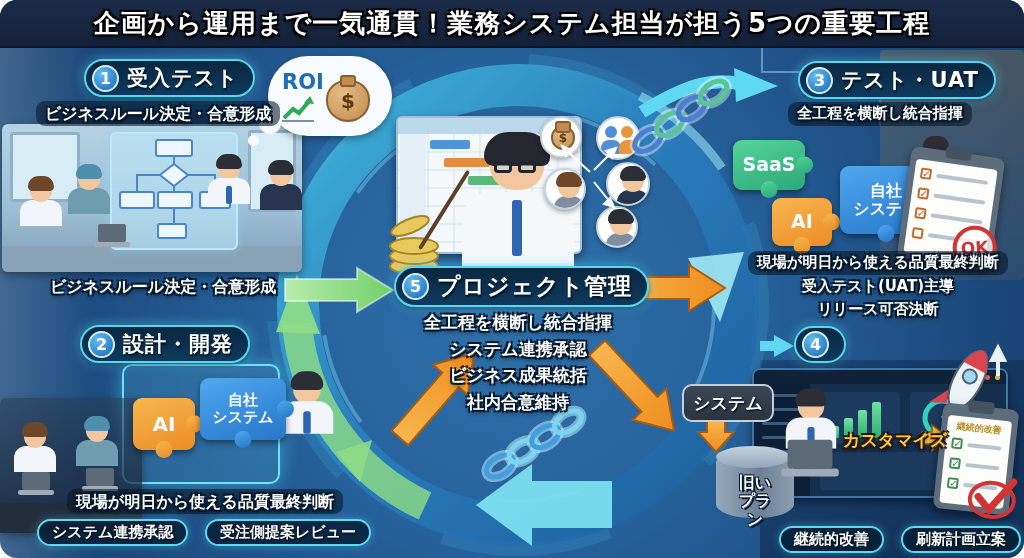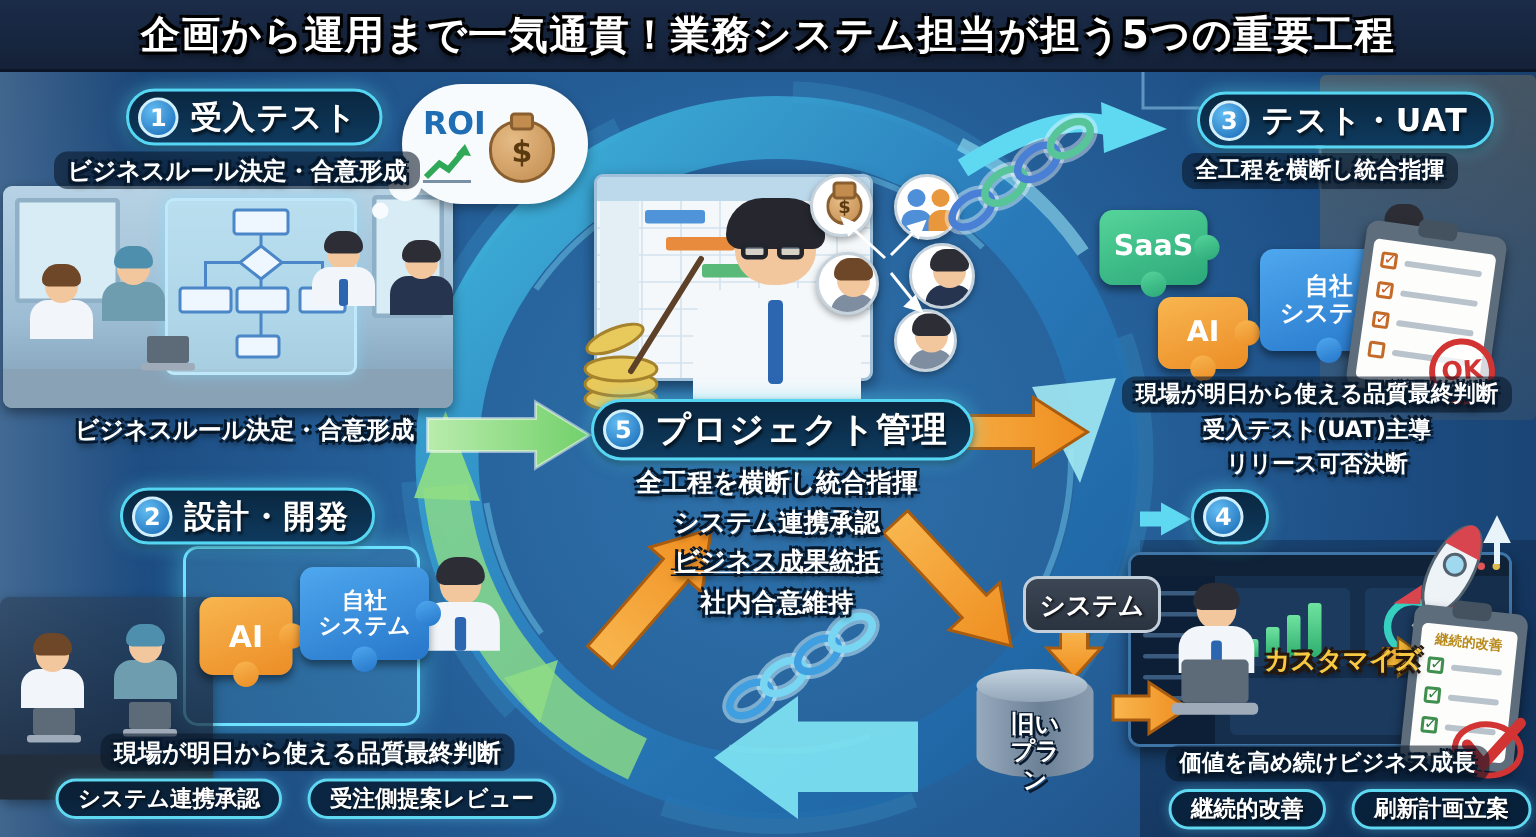--- a/index.html
+++ b/index.html
@@ -1,18 +1,18 @@
 <!DOCTYPE html>
 <html><head>
 <meta charset="utf-8">
 <style>
   * { margin:0; padding:0; box-sizing:border-box; }
   body { font-family:"DejaVu Sans","Liberation Sans",sans-serif; }
   .canvas { position:relative; width:1024px; height:558px; overflow:hidden;
-    background: radial-gradient(circle at 50% 55%, #2f72ab 0%, #26619b 40%, #1c4a7e 75%, #173e6b 100%); }
+    background: radial-gradient(circle at 50% 55%, #2f72ab 0%, #26619b 40%, #1c4a7e 75%, #173e6b 100%); border-radius: 17px; }
 
   
   .bg-left   { position:absolute; left:0; top:48px; width:95px; height:510px; background:linear-gradient(90deg, rgba(160,190,215,.30), rgba(160,190,215,0)); z-index:1; }
   .bg-wh     { position:absolute; left:880px; top:50px; width:144px; height:230px; background:linear-gradient(180deg, rgba(140,118,82,.40), rgba(140,118,82,.15)); z-index:1; border-radius:4px; }
   .bg-srv    { position:absolute; left:760px; top:360px; width:264px; height:198px; background:linear-gradient(180deg, rgba(8,24,50,.30), rgba(8,24,50,.45)); z-index:1; }
 
   .z3 { z-index:3; } .z4 { position:absolute; z-index:4; } .z5 { z-index:5; } .z6 { position:absolute; z-index:6; }
 
   
   .titlebar { position:absolute; left:0; top:0; width:1024px; height:48px; background:linear-gradient(180deg,#1b2c49,#142138);
@@ -82,21 +82,21 @@
   .clip .row { position:absolute; left:22px; height:4px; right:8px; background:#b9c3cc; border-radius:2px; }
   .clip .bx { position:absolute; left:6px; width:11px; height:11px; border:2px solid #c46a28; border-radius:2px; color:#c4571e; font-size:10px; font-weight:900; line-height:8px; text-align:center; }
   .okstamp { position:absolute; width:44px; height:44px; border:4px solid #d23434; border-radius:50%; color:#d23434;
     display:flex; align-items:center; justify-content:center; font-weight:900; font-size:17px; transform:rotate(-12deg); background:rgba(255,255,255,.75); }
 
   
   .sysbox { position:absolute; left:682px; top:384px; width:92px; height:38px; z-index:6;
     background:linear-gradient(180deg,#3d4654,#2a3340); border:2px solid #c3cfdb; border-radius:10px;
     display:flex; align-items:center; justify-content:center; }
   .sysbox span { color:#fff; font-weight:800; font-size:17px; text-shadow:1px 1px 2px #000; }
-  .db { position:absolute; left:651px; top:448px; width:78px; height:70px; z-index:6;
+  .db { position:absolute; left:716px; top:448px; width:78px; height:70px; z-index:6;
     background:linear-gradient(90deg,#97aabd,#6c8096 55%,#8b9eb1); border-radius:37px/14px; }
   .db::before { content:""; position:absolute; left:0; top:-2px; width:74px; height:22px; border-radius:50%;
     background:linear-gradient(180deg,#c3d2de,#93a7ba); }
   .db .lbl { position:absolute; left:50%; top:26px; transform:translateX(-50%); color:#fff; font-weight:800; font-size:16px;
     line-height:1.15; white-space:pre-line; text-align:center; text-shadow:-1px -1px 0 #0a1a2e,1px -1px 0 #0a1a2e,-1px 1px 0 #0a1a2e,2px 2px 0 #0a1a2e; }
 
   
   .mon { position:absolute; left:752px; top:368px; width:256px; height:130px; z-index:4; background:#152e4c;
     border:2px solid #3e74a6; border-radius:8px; overflow:hidden; box-shadow:0 4px 10px rgba(0,0,0,.5); }
   .mon .tb { position:absolute; left:0; top:0; width:100%; height:14px; background:#0f2238; }
@@ -424,21 +424,21 @@
     </g>
   </svg>
 
   <div class="badge big" style="left:394px;top:266px;">
     <span class="num">5</span>
     <span class="lbl">プロジェクト管理</span>
   </div>
   <div class="col" style="left:380px;top:310px;width:276px;gap:2px;">
     <span class="ot" style="font-size:17px;">全工程を横断し統合指揮</span>
     <span class="ot" style="font-size:17px;">システム連携承認</span>
-    <span class="ot" style="font-size:17px;text-decoration:underline;">ビジネス成果統括</span>
+    <span class="ot" style="font-size:17px;">ビジネス成果統括</span>
     <span class="ot" style="font-size:17px;">社内合意維持</span>
   </div>
 
   <div class="badge" style="left:798px;top:61px;">
     <span class="num">3</span>
     <span class="lbl">テスト・UAT</span>
   </div>
   <div class="col" style="left:742px;top:102px;width:276px;">
     <span class="ot bgnote">全工程を横断し統合指揮</span>
   </div>
@@ -552,19 +552,16 @@
       <div class="bx" style="top:42px;border-color:#3f8f4f;color:#2f7f3f;"><span>✓</span></div>
         <div class="row" style="top:46px;"></div>
       <div class="bx" style="top:62px;border-color:#3f8f4f;color:#2f7f3f;"><span>✓</span></div>
         <div class="row" style="top:66px;"></div>
     </div>
     <svg style="position:absolute;right:-8px;bottom:-6px;" width="52" height="46">
       <ellipse cx="26" cy="26" rx="22" ry="17" fill="none" stroke="#d23434" stroke-width="4"></ellipse>
       <path d="M12 24 L24 36 L46 6" fill="none" stroke="#d23434" stroke-width="7" stroke-linecap="round"></path>
     </svg>
   </div>
-  <div class="col" style="left:752px;top:497px;width:266px;">
-    <span class="ot bgnote">価値を高め続けビジネス成長</span>
-  </div>
   <span class="pill" style="left:779px;top:526px;">継続的改善</span>
   <span class="pill" style="left:901px;top:526px;">刷新計画立案</span>
 
 </div>
 
 </body></html>

